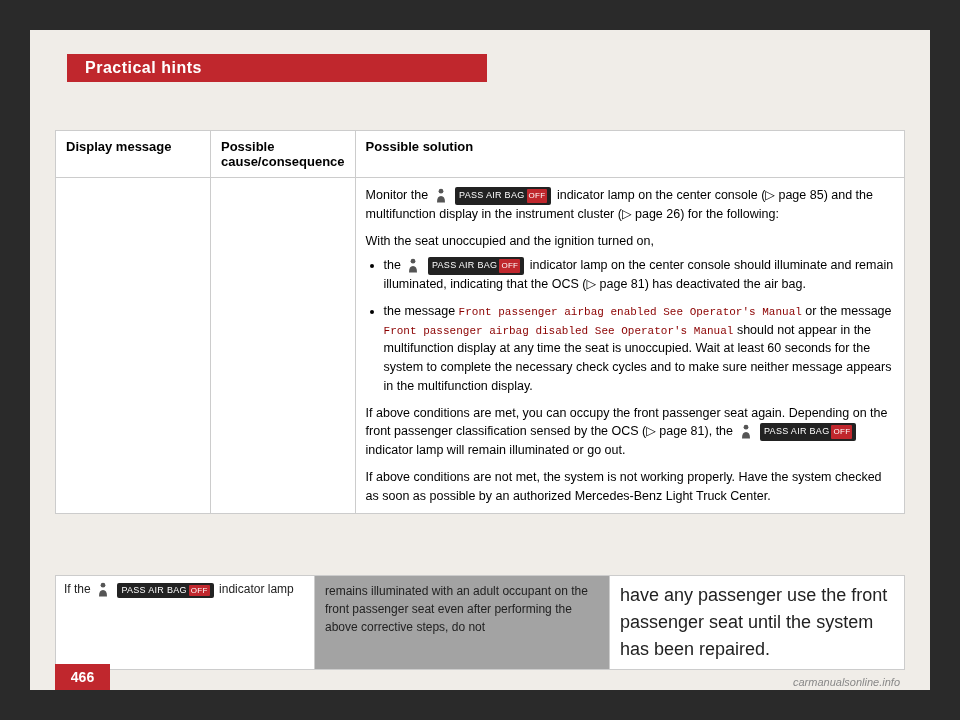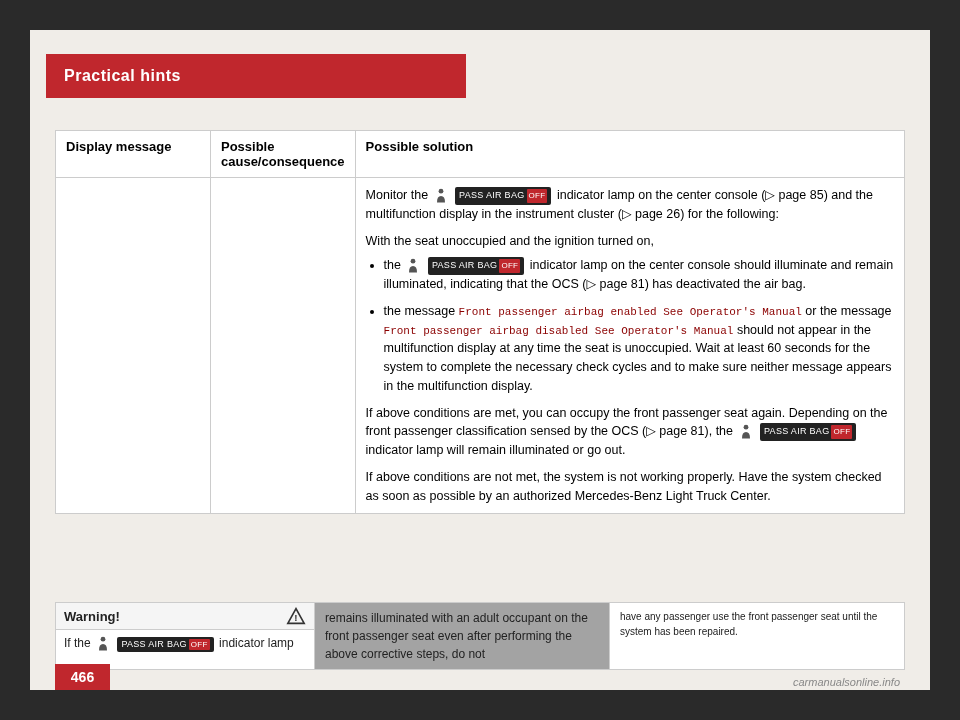--- a/index.html
+++ b/index.html
@@ -18,23 +18,23 @@
       top: 30px;
       left: 30px;
       right: 30px;
       bottom: 30px;
       background: #f0ede8;
     }
 
     .header-bar {
       position: absolute;
       top: 54px;
-      left: 46px;
+      left: 67px;
       width: 420px;
-      height: 44px;
+      height: 28px;
       background: #c0272d;
       display: flex;
       align-items: center;
       padding-left: 18px;
     }
 
     .header-title {
       color: #fff;
       font-weight: bold;
       font-size: 16px;
@@ -179,21 +179,21 @@
       color: #222;
       flex: 1;
       line-height: 1.5;
     }
 
     .warning-continuation2 {
       border: 1px solid #ccc;
       border-left: none;
       background: #fff;
       padding: 6px 10px;
-      font-size: 10px;
+      font-size: 18px;
       color: #222;
       flex: 1;
       line-height: 1.5;
     }
 
     
     .page-number {
       position: absolute;
       bottom: 30px;
       left: 55px;
@@ -280,27 +280,20 @@
             If above conditions are not met, the system is not working properly. Have the system checked as soon as possible by an authorized Mercedes-Benz Light Truck Center.
           </div>
         </td>
       </tr>
     </tbody>
   </table>
 </div>
 
 <div class="warning-section">
   <div class="warning-box">
-    <div class="warning-header">
-      <span class="warning-label">Warning!</span>
-      <svg class="warning-triangle" viewBox="0 0 24 22">
-        <polygon points="12,2 22,20 2,20" fill="none" stroke="#333" stroke-width="2"></polygon>
-        <text x="12" y="17" text-anchor="middle" font-size="12" font-weight="bold" fill="#333">!</text>
-      </svg>
-    </div>
     <div class="warning-body">
       If the
       <svg class="icon-person" viewBox="0 0 16 20">
         <circle cx="8" cy="4" r="3" fill="#555"></circle>
         <path d="M3 18 Q3 10 8 10 Q13 10 13 18" fill="#555"></path>
       </svg>
       <span class="airbag-badge">PASS AIR BAG <span class="off-badge">OFF</span></span>
       indicator lamp
     </div>
   </div>

